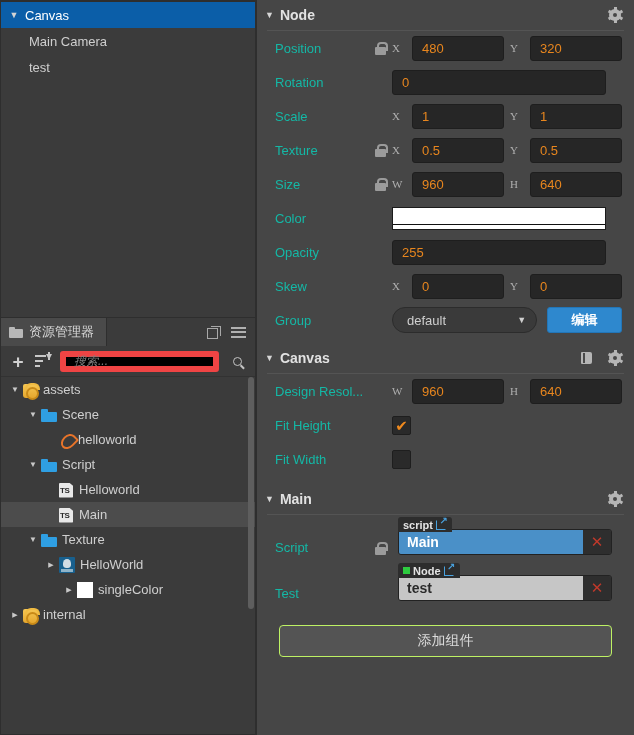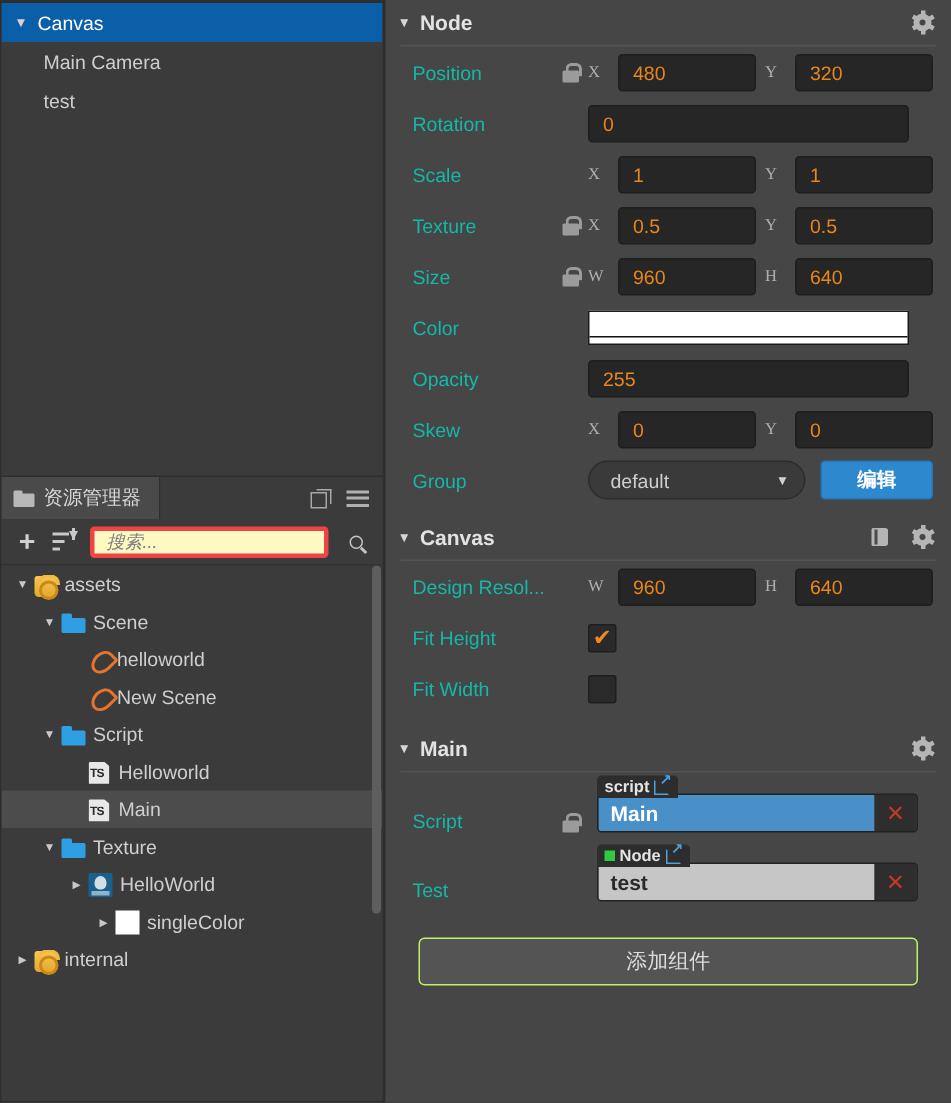--- a/index.html
+++ b/index.html
@@ -63,21 +63,21 @@
   .tb-sort { width: 17px; height: 15px; position: relative; }
   .tb-sort i { position: absolute; left: 0; height: 2px; background: #c8c8c8; }
   .tb-sort i:nth-child(1) { top: 1px; width: 11px; }
   .tb-sort i:nth-child(2) { top: 6px; width: 8px; }
   .tb-sort i:nth-child(3) { top: 11px; width: 5px; }
   .tb-sort b { position: absolute; right: 0; top: 0; width: 0; height: 0;
                border-left: 3px solid transparent; border-right: 3px solid transparent;
                border-top: 6px solid #c8c8c8; }
   .tb-sort b::before { content: ""; position: absolute; left: -1px; top: -8px;
                width: 2px; height: 8px; background: #c8c8c8; }
-  .search-box { flex: 1; height: 21px; background: #fef9c3; border: 3px solid #ef4444;
+  .search-box { flex: 1; height: 21px; background: #000000; border: 6px solid #ef4444;
                 border-radius: 3px; display: flex; align-items: center; padding: 0 8px; }
   .search-box span { font-size: 12px; color: #7e7e7e; font-style: italic; }
   .search-ico { width: 20px; display: flex; align-items: center; justify-content: center; }
   .search-ico .mag { width: 9px; height: 9px; border: 1.6px solid #c4c4c4;
               border-radius: 50%; position: relative; display: block; }
   .search-ico .mag::after { content: ""; position: absolute; right: -4px; bottom: -3px;
               width: 5px; height: 1.6px; background: #c4c4c4; transform: rotate(45deg); }
 
   .asset-tree { flex: 1; overflow: hidden; position: relative; background: #3b3b3b; }
   .at-row { height: 25px; display: flex; align-items: center; font-size: 13px;
@@ -289,24 +289,20 @@
         </div>
         <div class="at-row" style="padding-left:24px">
           <span class="at-arrow down"></span>
           <span class="at-ico ico-folder"></span>
           <span>Scene</span>
         </div>
         <div class="at-row" style="padding-left:58px">
           <span class="at-ico ico-scene"></span>
           <span>helloworld</span>
         </div>
-        <div class="at-row" style="padding-left:58px">
-          <span class="at-ico ico-scene"></span>
-          <span>New Scene</span>
-        </div>
         <div class="at-row" style="padding-left:24px">
           <span class="at-arrow down"></span>
           <span class="at-ico ico-folder"></span>
           <span>Script</span>
         </div>
         <div class="at-row" style="padding-left:58px">
           <span class="at-ico ico-ts"></span>
           <span>Helloworld</span>
         </div>
         <div class="at-row sel" style="padding-left:58px">

